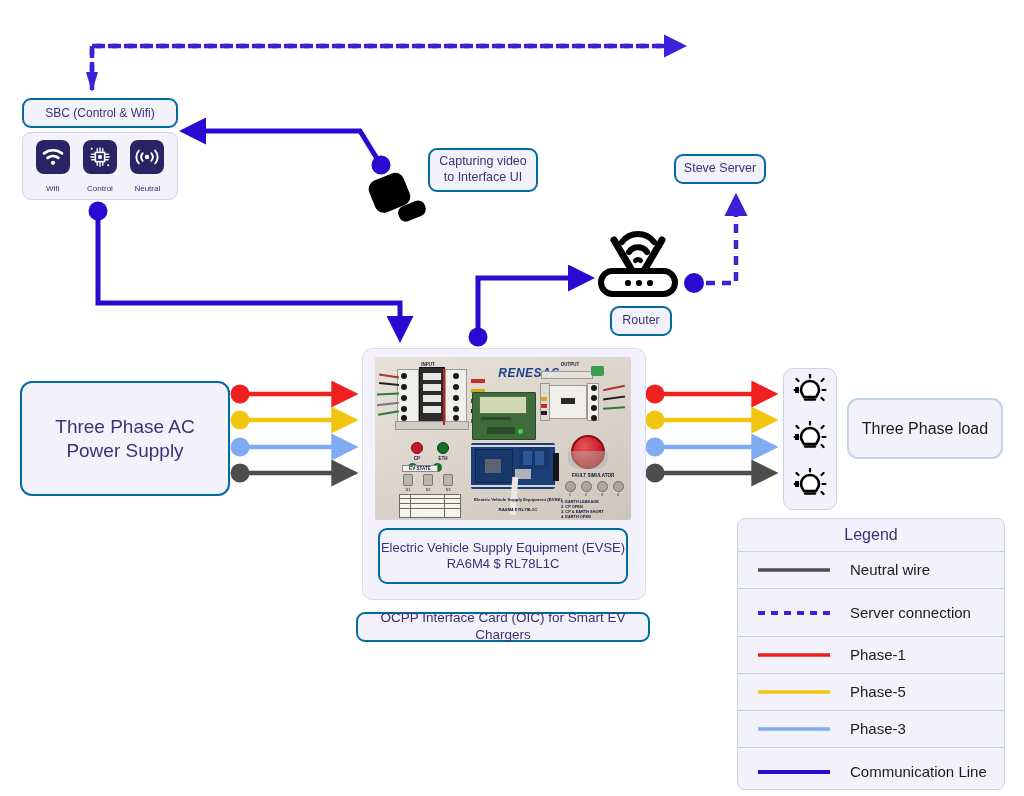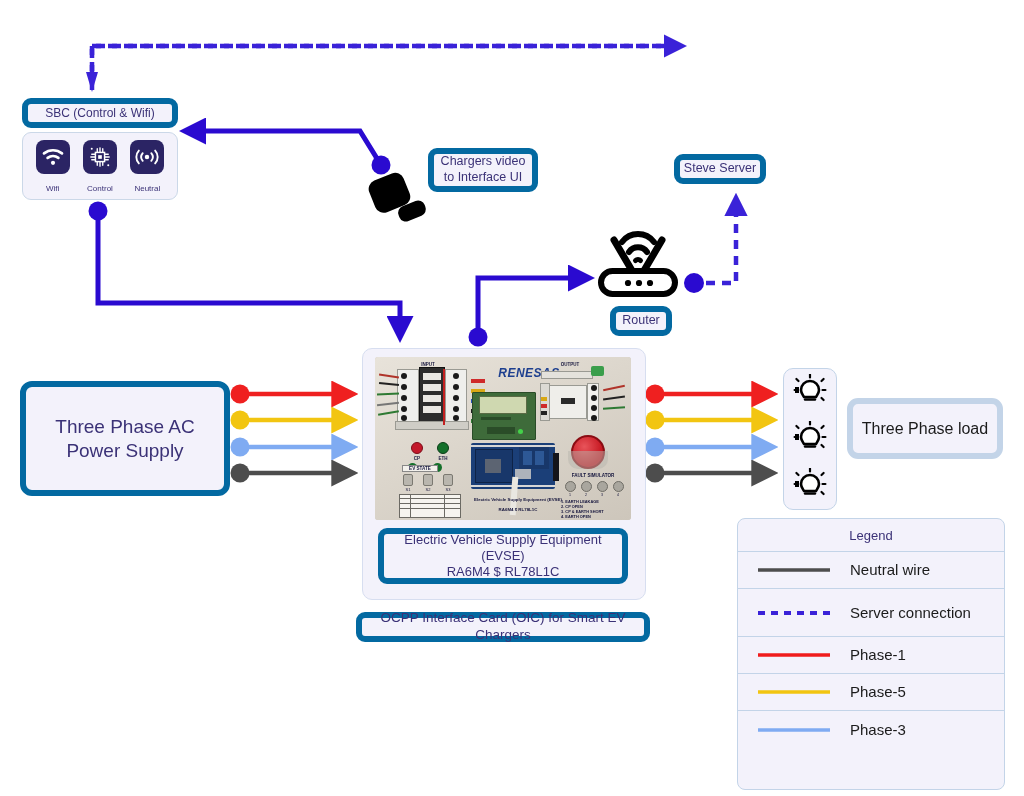--- a/index.html
+++ b/index.html
@@ -8,21 +8,21 @@
     width:1024px;height:796px;position:relative;overflow:hidden;
     font-family:"Liberation Sans","DejaVu Sans",sans-serif;
     -webkit-font-smoothing:antialiased;
   }
   #canvas{position:absolute;inset:0;width:1024px;height:796px;}
   #wires{position:absolute;left:0;top:0;width:1024px;height:796px;pointer-events:none;}
 
   
   .chip{
     position:absolute;box-sizing:border-box;
-    background:#f3f2fb;border:6px solid #0369a1;border-radius:9px;
+    background:#f3f2fb;border:2px solid #0369a1;border-radius:9px;
     color:#3b3277;display:flex;align-items:center;justify-content:center;
     text-align:center;line-height:1.25;
   }
 
   
   #sbc-title{left:22px;top:98px;width:156px;height:30px;font-size:12px;}
   #sbc-body{
     position:absolute;left:22px;top:132px;width:156px;height:68px;
     background:#f3f2fb;border:1px solid #cbd8e8;border-radius:9px;
     display:flex;align-items:center;justify-content:space-around;padding:0 6px;box-sizing:border-box;
@@ -61,21 +61,21 @@
   #router-label{left:610px;top:306px;width:62px;height:30px;font-size:12.5px;}
   #steve-label{left:674px;top:154px;width:92px;height:30px;font-size:12.5px;}
 
   
   #legend{
     position:absolute;left:737px;top:518px;width:268px;height:272px;
     background:#f3f2fb;border:1px solid #c3d4e8;border-radius:8px;box-sizing:border-box;overflow:hidden;
   }
   #legend-title{
     height:33px;display:flex;align-items:center;justify-content:center;
-    font-size:13px;color:#3b3277;border-bottom:1px solid #c3d4e8;box-sizing:border-box;
+    font-size:16px;color:#3b3277;border-bottom:1px solid #c3d4e8;box-sizing:border-box;
   }
   .lg-row{
     display:flex;align-items:center;border-bottom:1px solid #c3d4e8;box-sizing:border-box;
   }
   .lg-row:last-child{border-bottom:none;}
   .lg-swatch{width:112px;flex:0 0 112px;display:flex;align-items:center;justify-content:center;}
   .lg-text{font-size:15px;color:#1b1b1b;line-height:1.15;padding-right:4px;}
 
   
   .bd{position:absolute;box-sizing:border-box;}
@@ -209,21 +209,21 @@
     </div>
   </div>
 
   <div style="position:absolute;left:368px;top:170px;width:70px;height:58px;">
     <svg width="70" height="58" viewBox="0 0 70 58">
       <rect x="3" y="6" width="37" height="34" rx="9" fill="#000" transform="rotate(-22 21 23)"></rect>
       <rect x="30" y="33" width="28" height="16" rx="7" fill="#000" transform="rotate(-22 44 41)"></rect>
     </svg>
   </div>
   <div class="chip" id="cap-label">
-    <span>Chargers video</span>
+    <span>Capturing video</span>
     <span>to Interface UI</span>
   </div>
 
   <div style="position:absolute;left:592px;top:228px;width:96px;height:72px;">
     <svg width="96" height="72" viewBox="0 0 96 72">
       <path d="M30,14 A20,20 0 0 1 62,14" fill="none" stroke="#000" stroke-width="6" stroke-linecap="round"></path>
       <path d="M37,24 A11,11 0 0 1 55,24" fill="none" stroke="#000" stroke-width="6" stroke-linecap="round"></path>
       <path d="M43.5,32.5 A3.6,3.6 0 0 1 48.5,32.5" fill="none" stroke="#000" stroke-width="5" stroke-linecap="round"></path>
       <path d="M22,12 L42,46" stroke="#000" stroke-width="7" stroke-linecap="round"></path>
       <path d="M70,12 L50,46" stroke="#000" stroke-width="7" stroke-linecap="round"></path>
@@ -464,15 +464,23 @@
 
     <div class="lg-row" style="height:37px;">
       <div class="lg-swatch">
         <svg width="76" height="8">
             <line x1="2" y1="4" x2="74" y2="4" stroke="#7fabf2" stroke-width="3.4"></line>
           </svg>
       </div>
       <div class="lg-text">Phase-3</div>
     </div>
 
+    <div class="lg-row" style="height:48px;">
+      <div class="lg-swatch">
+        <svg width="76" height="8">
+            <line x1="2" y1="4" x2="74" y2="4" stroke="#2a0ad0" stroke-width="4"></line>
+          </svg>
+      </div>
+      <div class="lg-text">Communication Line</div>
+    </div>
   </div>
 
 </div>
 
 </body></html>

